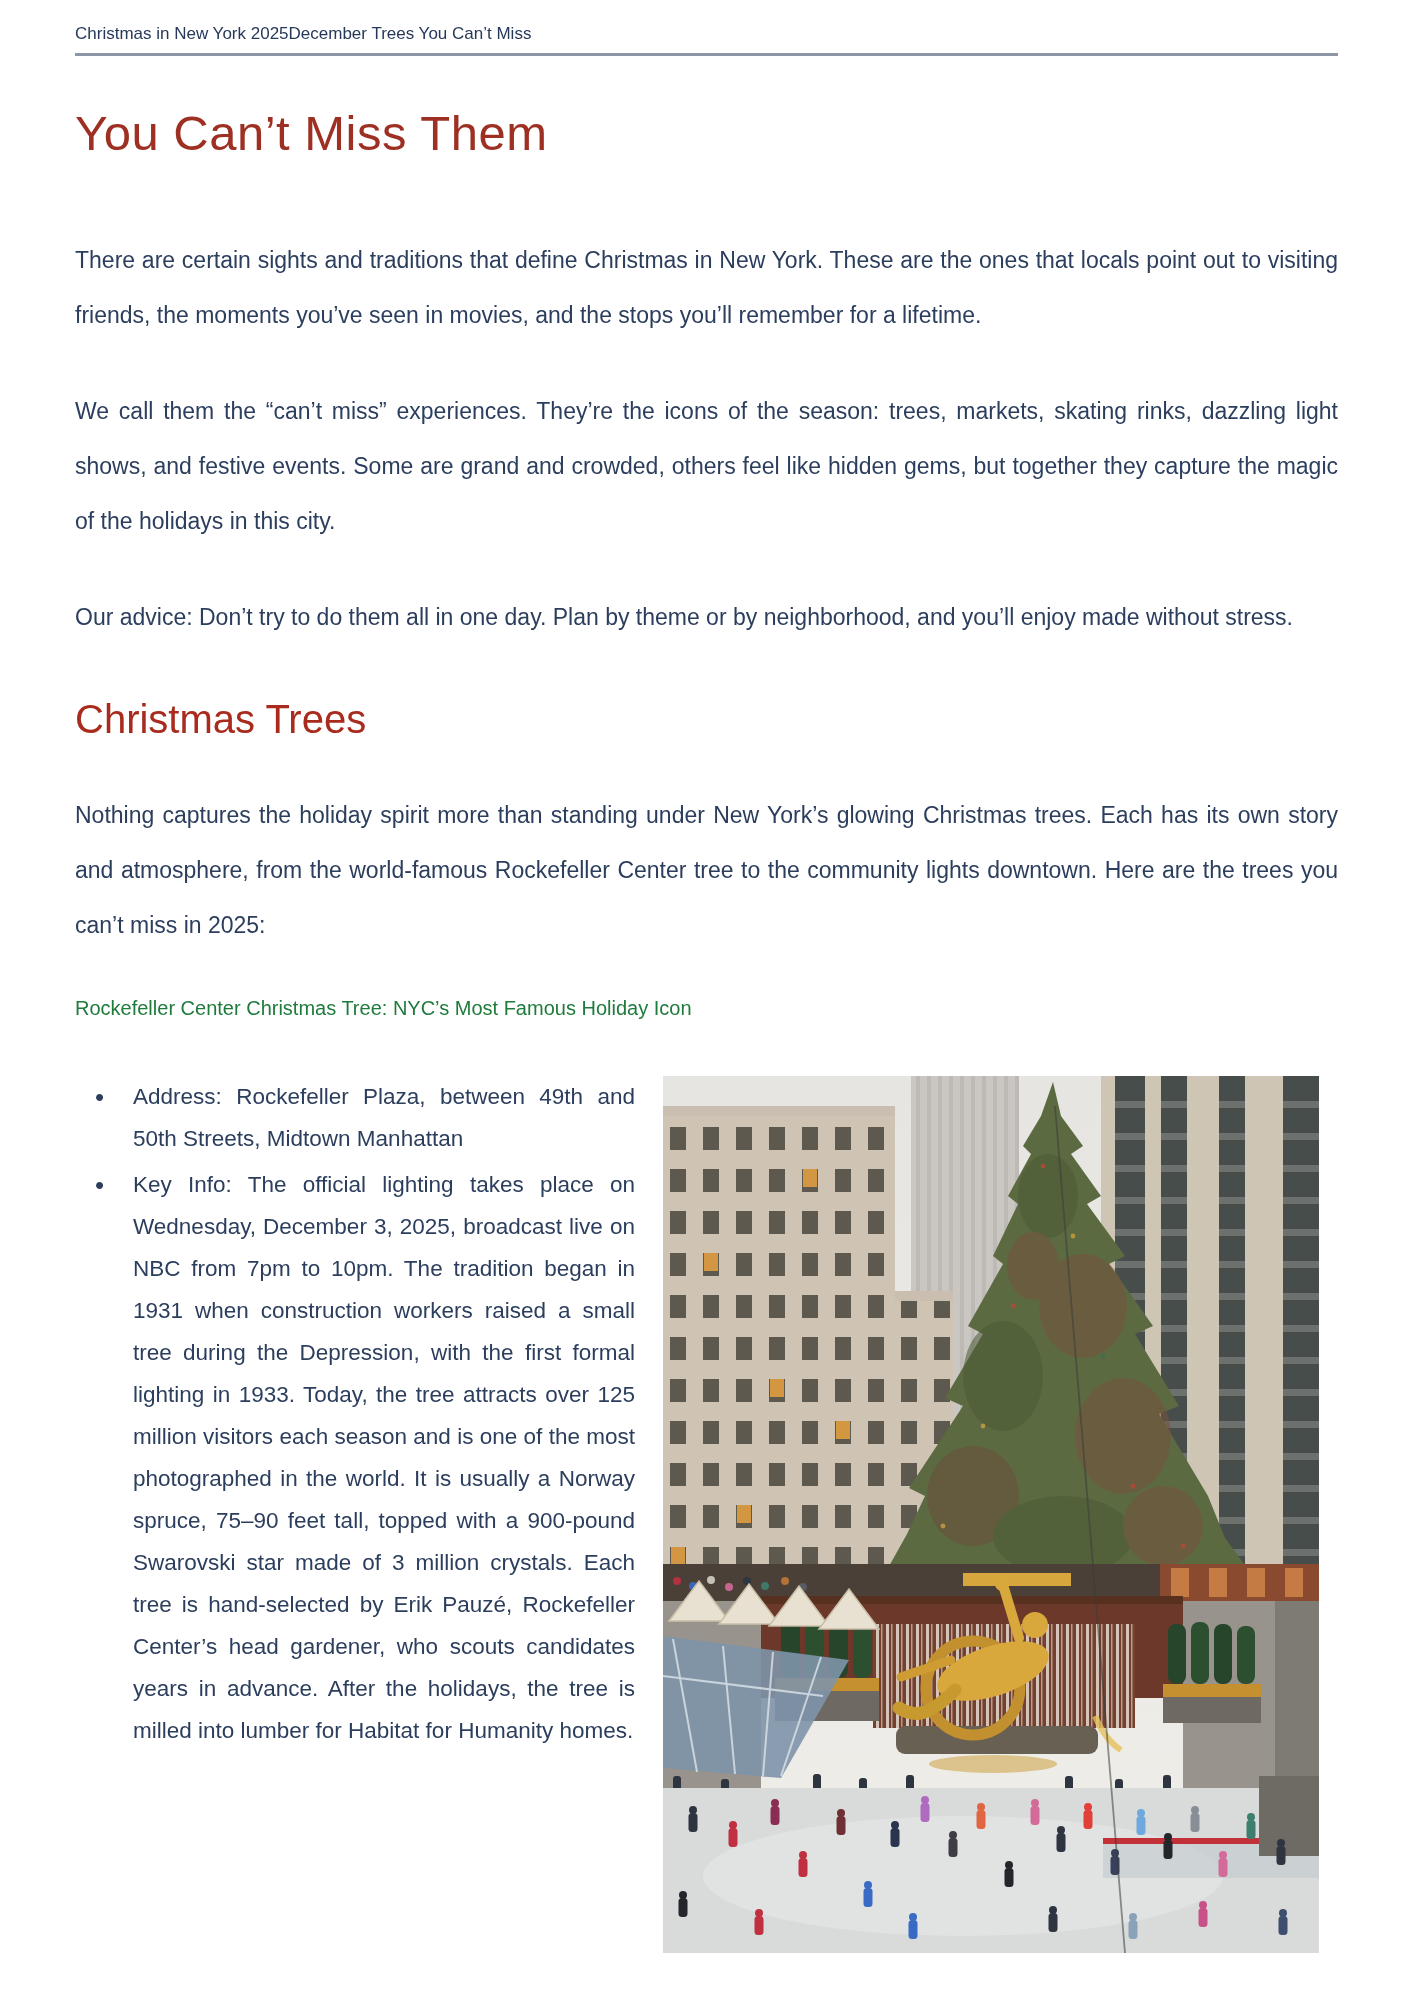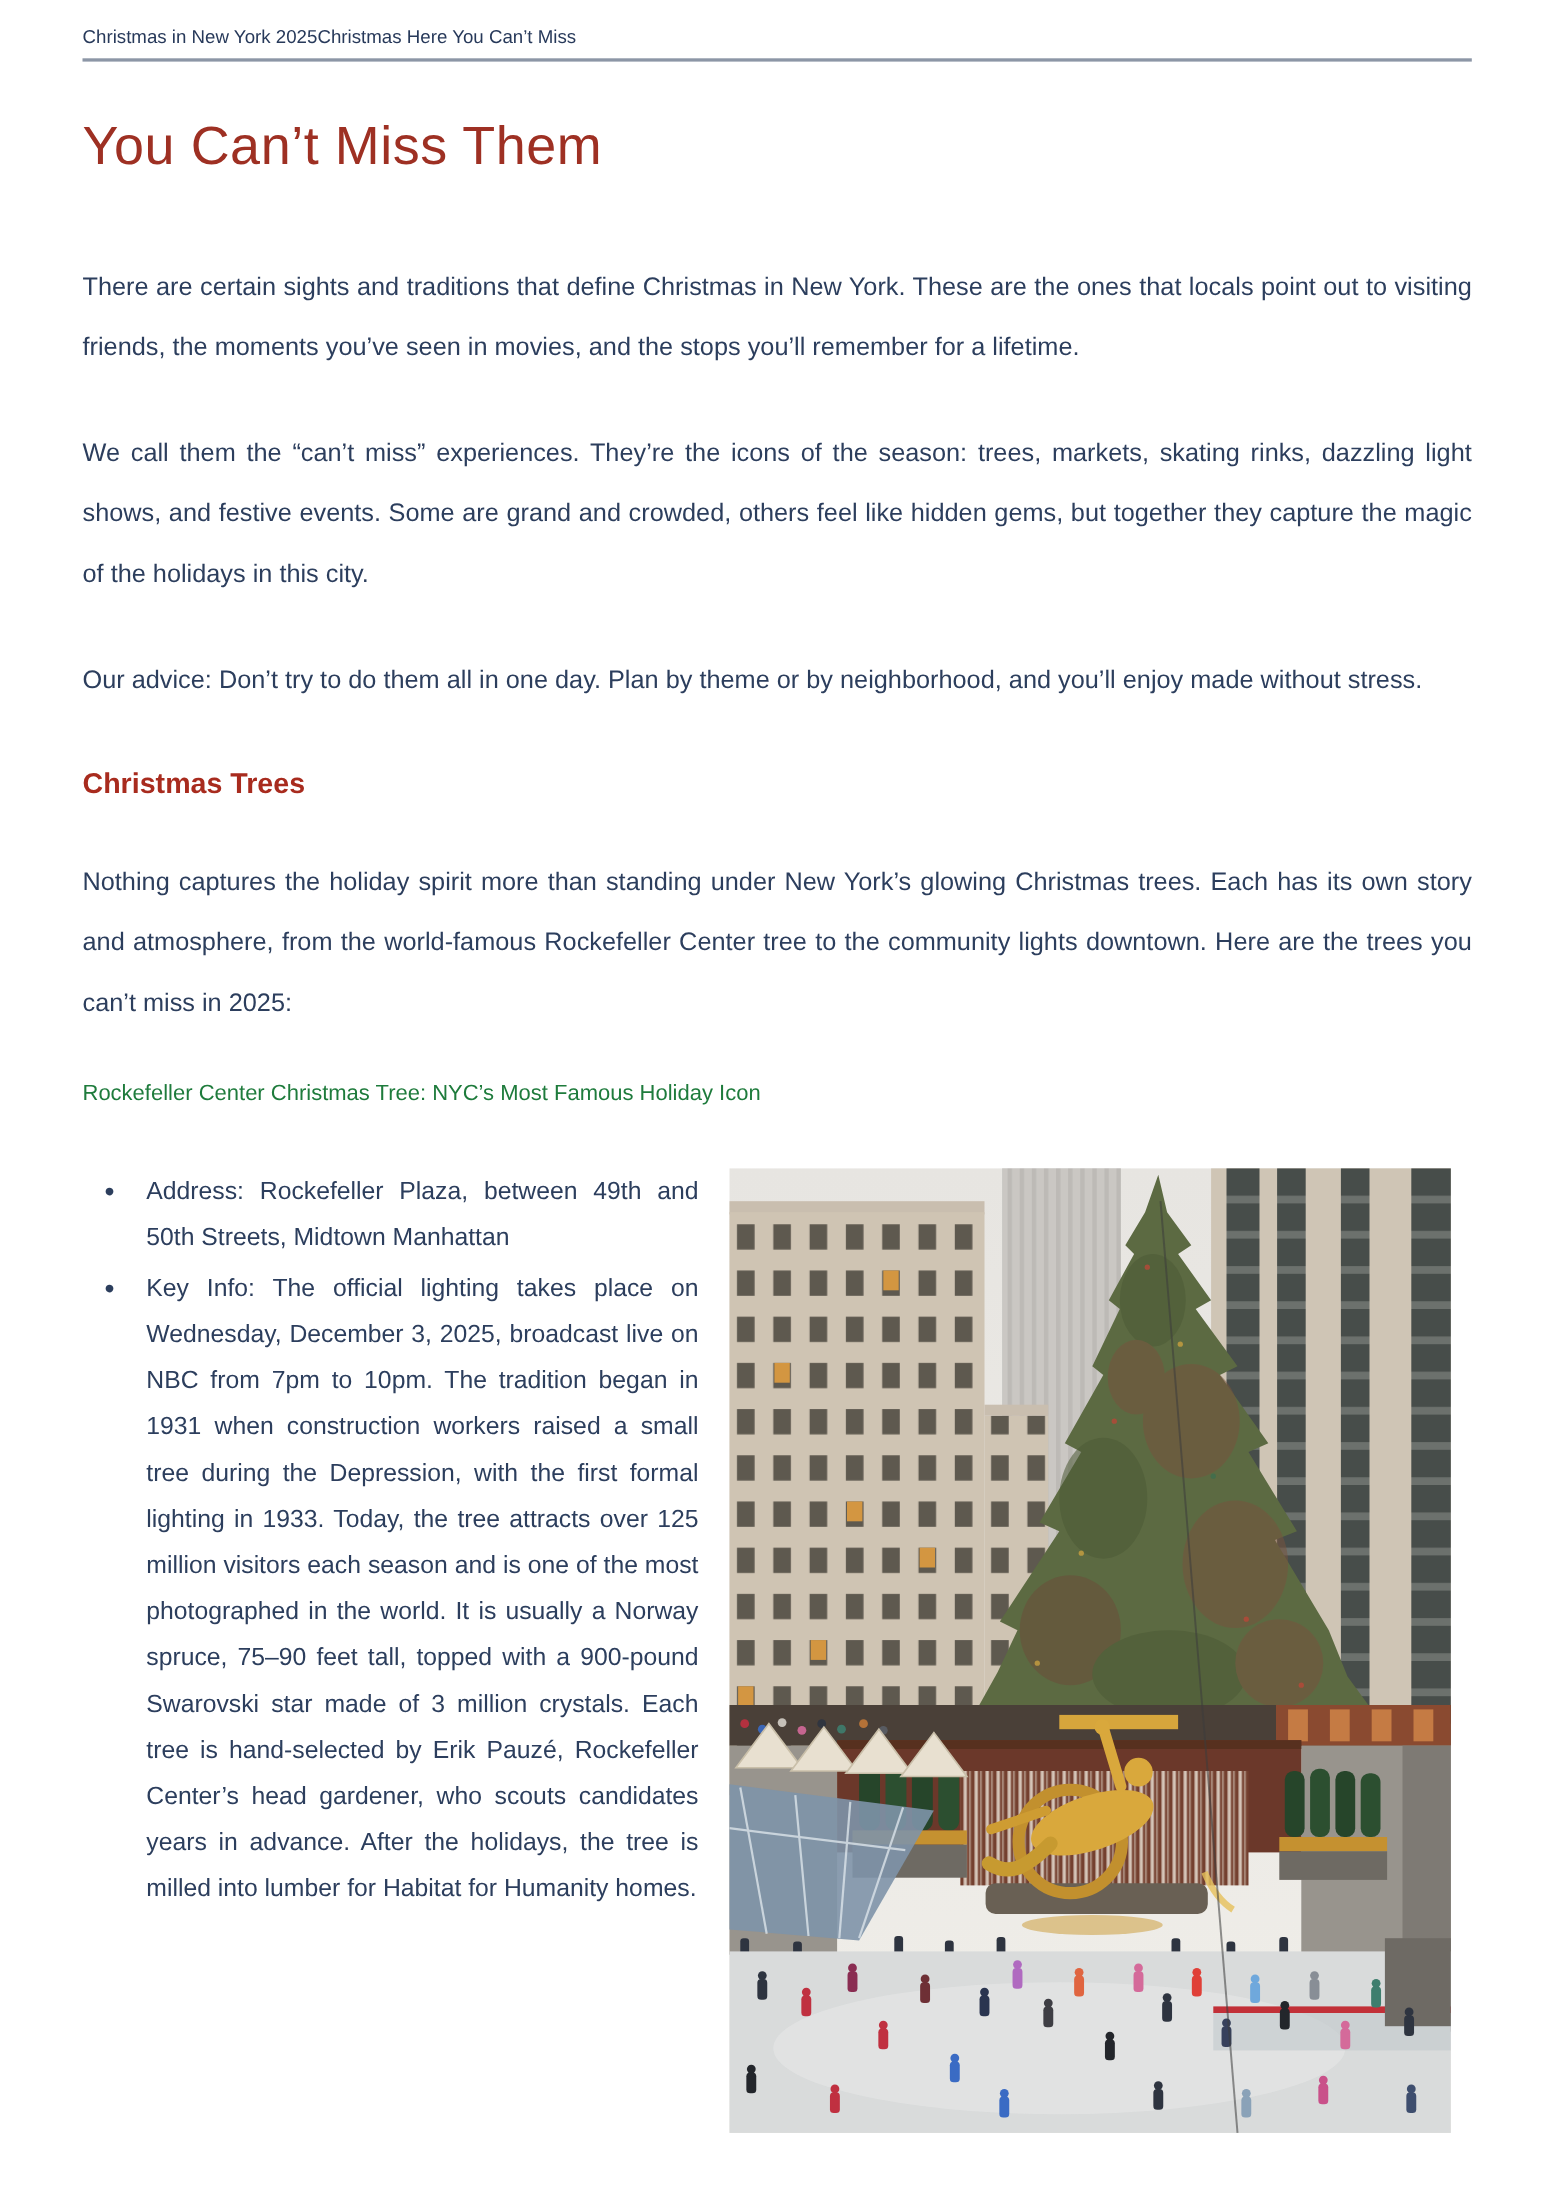--- a/index.html
+++ b/index.html
@@ -30,21 +30,21 @@
     font-size:49px;line-height:1.12;font-weight:normal;
     color:var(--title-red);letter-spacing:0.5px;
   }
   .body-text{
     font-size:23px;line-height:55px;text-align:justify;
     margin:0 0 41px 0;color:var(--body-navy);
   }
   .first-para{margin-top:72px;}
   .lead-label{font-weight:normal;}
   .section-heading{
-    font-size:26px;font-weight:bold;color:var(--section-red);
+    font-size:40px;font-weight:normal;color:var(--section-red);
     margin:52px 0 46px 0;
   }
   .sub-heading{
     font-size:20px;font-weight:normal;color:var(--subheading-green);
     margin:44px 0 0 0;
   }
   .columns{
     display:flex;align-items:flex-start;gap:28px;margin-top:56px;
   }
   .bullet-col{width:560px;flex:0 0 560px;}
@@ -63,21 +63,21 @@
   .photo-col{flex:0 0 656px;width:656px;height:877px;}
   .photo-col svg{display:block;width:656px;height:877px;}
 </style>
 </head>
 <body>
 
 <div class="page">
 
   <div class="header-row">
     <span>Christmas in New York 2025</span>
-    <span>Christmas Here You Can’t Miss</span>
+    <span>December Trees You Can’t Miss</span>
   </div>
   <hr class="header-rule">
 
   <h1 class="doc-title">You Can’t Miss Them</h1>
 
   <p class="body-text first-para">There are certain sights and traditions that define Christmas in New York. These are the ones that locals point out to visiting friends, the moments you’ve seen in movies, and the stops you’ll remember for a lifetime.</p>
 
   <p class="body-text">We call them the “can’t miss” experiences. They’re the icons of the season: trees, markets, skating rinks, dazzling light shows, and festive events. Some are grand and crowded, others feel like hidden gems, but together they capture the magic of the holidays in this city.</p>
 
   <p class="body-text"><span class="lead-label">Our advice:</span><span> Don’t try to do them all in one day. Plan by theme or by neighborhood, and you’ll enjoy made without stress.</span></p>

